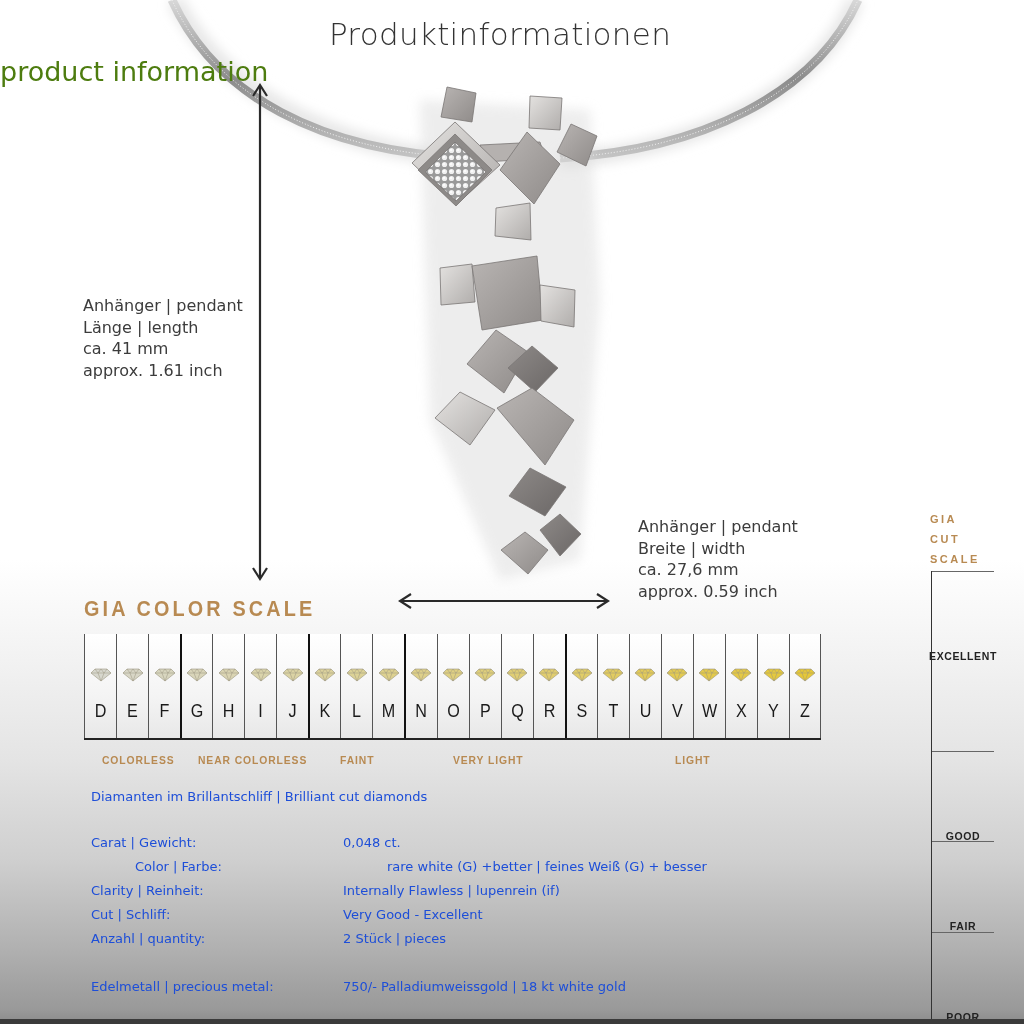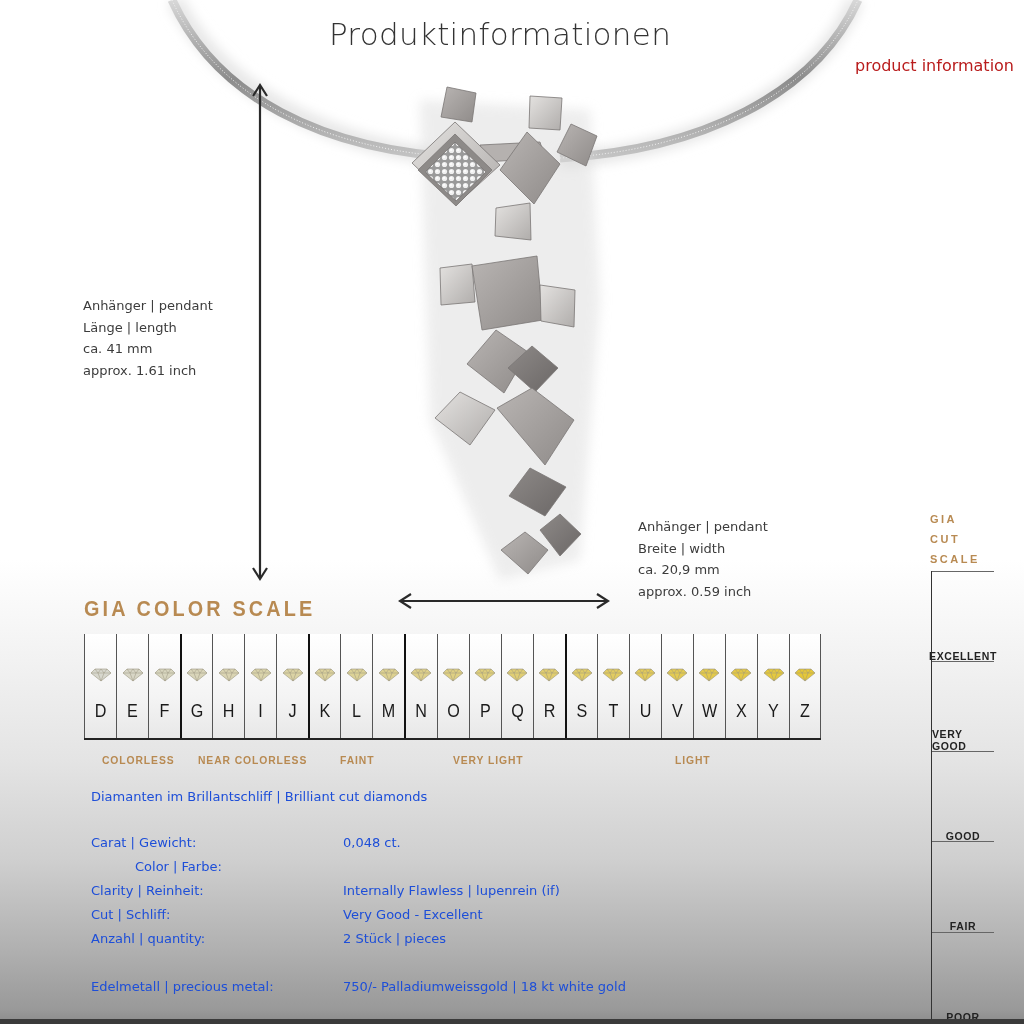--- a/index.html
+++ b/index.html
@@ -6,22 +6,22 @@
   body {
     width:1024px; height:1024px; position:relative; overflow:hidden;
     font-family: "DejaVu Sans", sans-serif; color:#3a3a3a;
     background: linear-gradient(to bottom, #ffffff 0px, #ffffff 560px, #f2f2f2 660px, #e4e4e4 760px, #cfcfcf 860px, #b0b0b0 950px, #999999 1010px, #8a8a8a 1024px);
   }
   .abs { position:absolute; }
   
   #necklace { left:0; top:0; width:1024px; height:620px; }
   
   .title { left:0; width:1000px; text-align:center; top:16px; font-size:31px; font-weight:300; color:#333; letter-spacing:0.3px; }
-  .subtitle { left:0; width:1014px; text-align:right; top:56px; font-size:16px; color:#b91c1c; }
-  .dim-text { font-size:13px; line-height:21.5px; color:#3c3c3c; }
+  .subtitle { left:0; width:1014px; text-align:left; top:56px; font-size:27px; color:#4d7c0f; }
+  .dim-text { font-size:16px; line-height:21.5px; color:#3c3c3c; }
   .gold { color:#b88a52; }
   .cond { font-family:"Liberation Sans", sans-serif; font-weight:bold; letter-spacing:2px; }
   
   .cs-title { left:84px; top:596px; font-size:22px; transform:scaleX(0.9); transform-origin:left; letter-spacing:3.5px; }
   .scale { left:84px; top:634px; width:737px; height:104px; border-bottom:2px solid #222; display:flex; }
   .cell { width:32.1px; height:104px; border-left:1px solid #555; position:relative; box-sizing:border-box;
           background: linear-gradient(to bottom, #ffffff, #f4f4f4 60%, #e8e8e8); }
   .cell.major { border-left:2px solid #111; }
   .cell.last { border-right:1px solid #555; }
   .cell .gem { position:absolute; left:50%; top:34px; transform:translateX(-50%); width:22px; height:14px; }
@@ -125,21 +125,21 @@
 
 <svg class="abs" style="left:398px; top:591px; width:212px; height:20px;" viewBox="0 0 212 20">
   <line x1="3" y1="10" x2="209" y2="10" stroke="#2a2a2a" stroke-width="2.2"></line>
   <polyline points="13,3 2,10 13,17" fill="none" stroke="#2a2a2a" stroke-width="2.2"></polyline>
   <polyline points="199,3 210,10 199,17" fill="none" stroke="#2a2a2a" stroke-width="2.2"></polyline>
 </svg>
 
 <div class="abs dim-text" style="left:638px; top:516px;">
   <div>Anhänger | pendant</div>
   <div>Breite | width</div>
-  <div>ca. 20,9 mm</div>
+  <div>ca. 27,6 mm</div>
   <div>approx. 0.59 inch</div>
 </div>
 
 <div class="abs cs-title gold cond">GIA COLOR SCALE</div>
 
 <div class="abs scale" id="scale">
     <div class="cell">
       <svg class="gem" viewBox="0 0 22 14">
          <polygon points="1,5 5,1 17,1 21,5 11,13" fill="rgb(215,215,205)" stroke="#9a9580" stroke-width="0.6"></polygon>
          <polyline points="1,5 21,5" stroke="#9a9580" stroke-width="0.5" fill="none"></polyline>
@@ -356,42 +356,40 @@
 
 <div class="abs cut-title gold cond">
   <div>GIA</div>
   <div>CUT</div>
   <div>SCALE</div>
 </div>
 <div class="abs cut-box">
   <div class="cut-row" style="top:0;">
       <span>EXCELLENT</span>
     </div>
-  <div class="cut-row" style="top:90px;">
-      <span>VERY GOOD</span>
-    </div>
   <div class="cut-row" style="top:180px;">
       <span>GOOD</span>
     </div>
   <div class="cut-row" style="top:270px;">
       <span>FAIR</span>
     </div>
   <div class="cut-row" style="top:361px;">
       <span>POOR</span>
     </div>
 </div>
 
 <div class="abs spec" style="left:91px; top:789px;">Diamanten im Brillantschliff | Brilliant cut diamonds</div>
 
 <div class="spec spec-row" style="top:835px;text-decoration:underline;">
   <span class="k">Carat | Gewicht:</span>
   <span class="v">0,048 ct.</span>
 </div>
 <div class="spec spec-row" style="top:859px;margin-left:44px;">
   <span class="k">Color | Farbe:</span>
+  <span class="v">rare white (G) +better | feines Weiß (G) + besser</span>
 </div>
 <div class="spec spec-row" style="top:883px;">
   <span class="k">Clarity | Reinheit:</span>
   <span class="v">Internally Flawless | lupenrein (if)</span>
 </div>
 <div class="spec spec-row" style="top:907px;">
   <span class="k">Cut | Schliff:</span>
   <span class="v">Very Good - Excellent</span>
 </div>
 <div class="spec spec-row" style="top:931px;">

